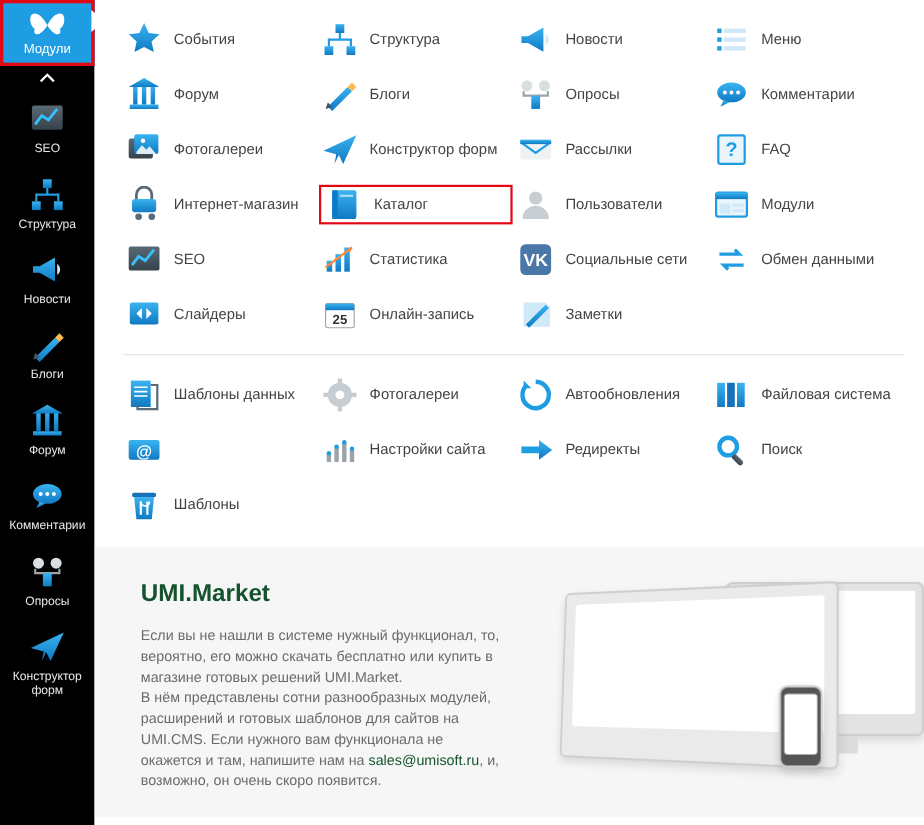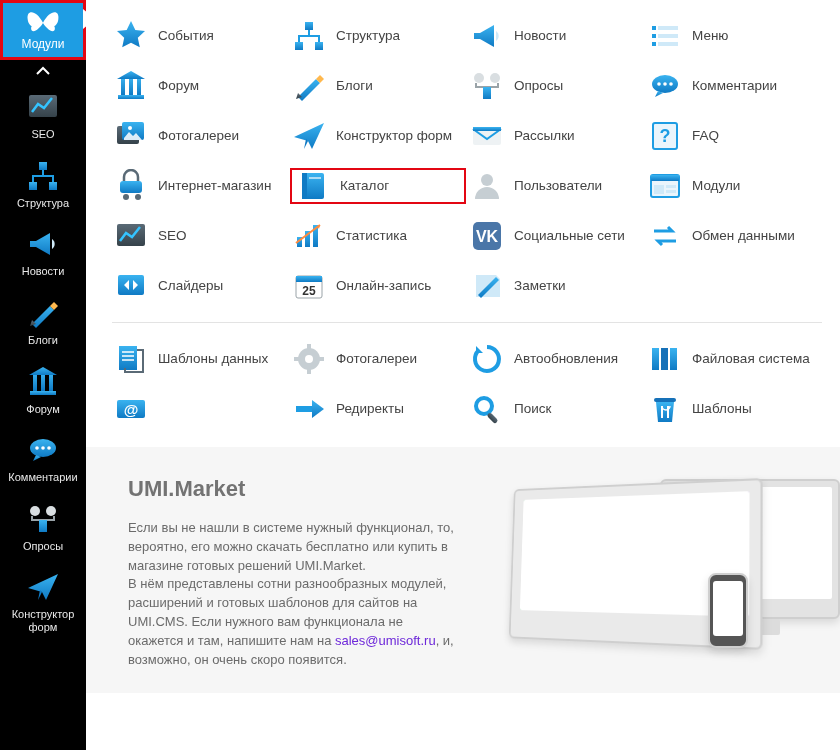--- a/index.html
+++ b/index.html
@@ -117,22 +117,22 @@
   
   .footer {
     background: #f6f6f6;
     margin-top: 10px;
     padding: 26px 30px 20px 42px;
     display: flex;
     align-items: flex-start;
     gap: 20px;
   }
   .footer-text { width: 330px; color:#6b6b6b; font-size:13px; line-height:1.45;}
-  .footer-text h2 { color:#737373; font-size:22px; font-weight:700; margin-bottom:14px;}
-  .footer-text a { color:#6d28d9; text-decoration:none;}
+  .footer-text h2 { color:#14532d; font-size:22px; font-weight:700; margin-bottom:14px;}
+  .footer-text a { color:#14532d; text-decoration:none;}
   .footer-img { flex:1; position:relative; height:200px;}
   .mock-device {
     position:absolute;
     border-radius:6px;
     background:#eaeaea;
     border:2px solid #cfcfcf;
     box-shadow: 0 4px 8px rgba(0,0,0,.12);
   }
   .dev-laptop { width:260px; height:160px; left:20px; top:10px; transform:perspective(500px) rotateY(-16deg) rotateX(4deg);}
   .dev-laptop::after{ content:""; position:absolute; left:10px; right:10px; top:10px; bottom:28px; background:#fff; border-radius:2px;}
@@ -461,20 +461,28 @@
         <div class="module">
           <span class="micon">
             <svg viewBox="0 0 34 34">
               <use href="#i-mailtpl"></use>
             </svg>
           </span>
         </div>
         <div class="module">
           <span class="micon">
             <svg viewBox="0 0 34 34">
+              <use href="#i-sitesettings"></use>
+            </svg>
+          </span>
+    <span class="mlabel">Настройки сайта</span>
+        </div>
+        <div class="module">
+          <span class="micon">
+            <svg viewBox="0 0 34 34">
               <use href="#i-redirects"></use>
             </svg>
           </span>
     <span class="mlabel">Редиректы</span>
         </div>
         <div class="module">
           <span class="micon">
             <svg viewBox="0 0 34 34">
               <use href="#i-search"></use>
             </svg>

